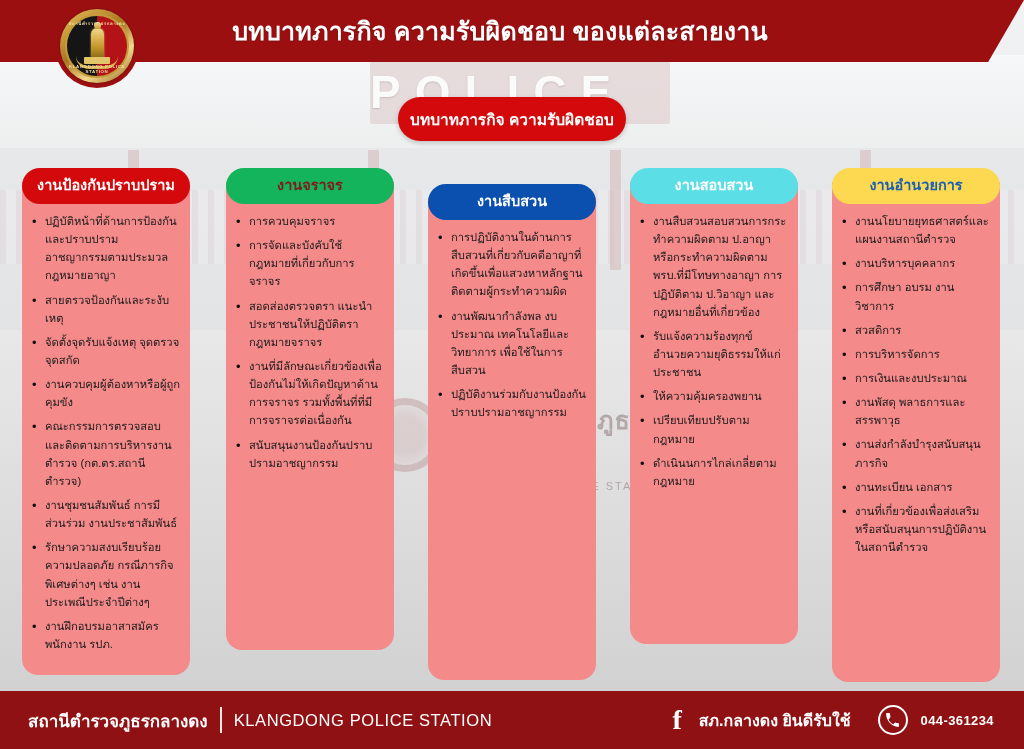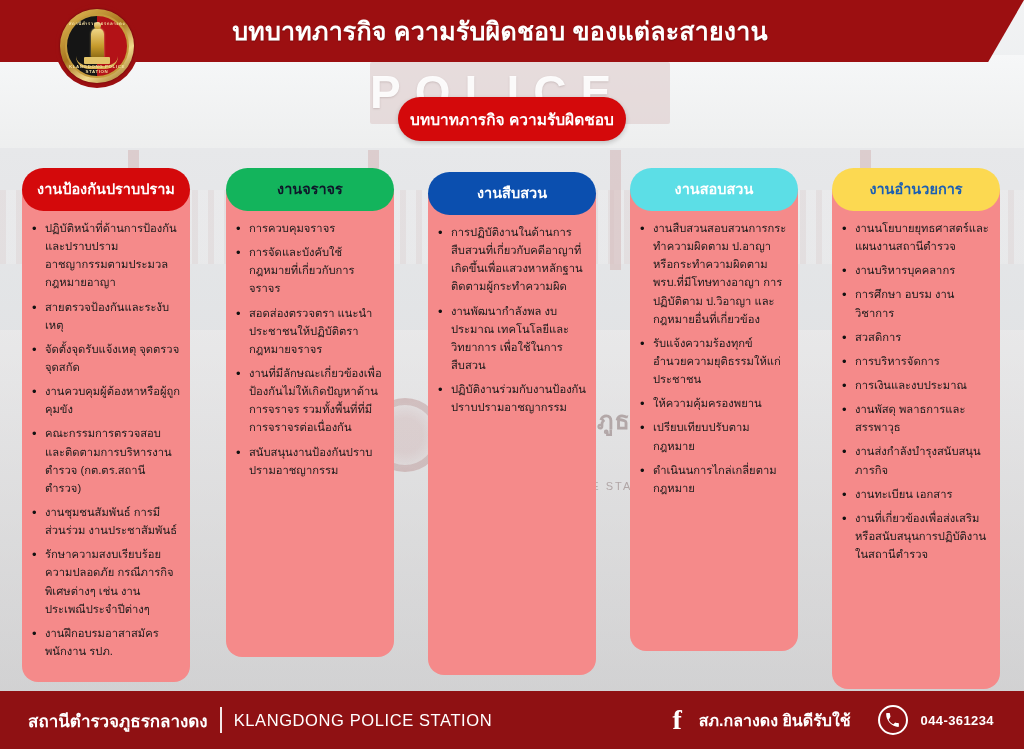--- a/index.html
+++ b/index.html
@@ -161,21 +161,21 @@
   
   #columns {
     position: absolute; left: 0; top: 0; width: 1024px; height: 749px;
     z-index: 4;
   }
   .column {
     position: absolute;
     width: 168px;
   }
   .col-header {
-    height: 43px;
+    height: 36px;
     border-radius: 23px;
     display: flex; align-items: center; justify-content: center;
     font-size: 14.5px;
     font-weight: bold;
     text-align: center;
     position: relative;
     z-index: 3;
     padding: 0 6px;
     line-height: 1.1;
   }
@@ -198,21 +198,21 @@
   }
   .col-body li::before {
     content: "\2022";
     position: absolute; left: 2px; top: -1px;
     font-size: 13px; color: #111;
   }
 
   
   #col-1 { left: 22px;  top: 168px; }
   #col-2 { left: 226px; top: 168px; }
-  #col-3 { left: 428px; top: 172px; }
+  #col-3 { left: 428px; top: 184px; }
   #col-4 { left: 630px; top: 168px; }
   #col-5 { left: 832px; top: 168px; }
 
   #col-1 .col-body { min-height: 490px; }
   #col-2 .col-body { min-height: 468px; }
   #col-3 .col-body { min-height: 482px; }
   #col-4 .col-body { min-height: 462px; }
   #col-5 .col-body { min-height: 500px; }
 
   
@@ -302,21 +302,21 @@
         <li>งานควบคุมผู้ต้องหาหรือผู้ถูกคุมขัง</li>
         <li>คณะกรรมการตรวจสอบและติดตามการบริหารงานตำรวจ (กต.ตร.สถานีตำรวจ)</li>
         <li>งานชุมชนสัมพันธ์ การมีส่วนร่วม งานประชาสัมพันธ์</li>
         <li>รักษาความสงบเรียบร้อยความปลอดภัย กรณีภารกิจพิเศษต่างๆ เช่น งานประเพณีประจำปีต่างๆ</li>
         <li>งานฝึกอบรมอาสาสมัคร พนักงาน รปภ.</li>
       </ul>
     </div>
   </div>
 
   <div class="column" id="col-2">
-    <div class="col-header" style="background: rgb(19, 180, 92); color: #0f172a;">งานจราจร</div>
+    <div class="col-header" style="background: rgb(19, 180, 92); color: #7f1d1d;">งานจราจร</div>
     <div class="col-body">
       <ul>
         <li>การควบคุมจราจร</li>
         <li>การจัดและบังคับใช้กฎหมายที่เกี่ยวกับการจราจร</li>
         <li>สอดส่องตรวจตรา แนะนำประชาชนให้ปฏิบัติตรากฎหมายจราจร</li>
         <li>งานที่มีลักษณะเกี่ยวข้องเพื่อป้องกันไม่ให้เกิดปัญหาด้านการจราจร รวมทั้งพื้นที่ที่มีการจราจรต่อเนื่องกัน</li>
         <li>สนับสนุนงานป้องกันปราบปรามอาชญากรรม</li>
       </ul>
     </div>
   </div>

